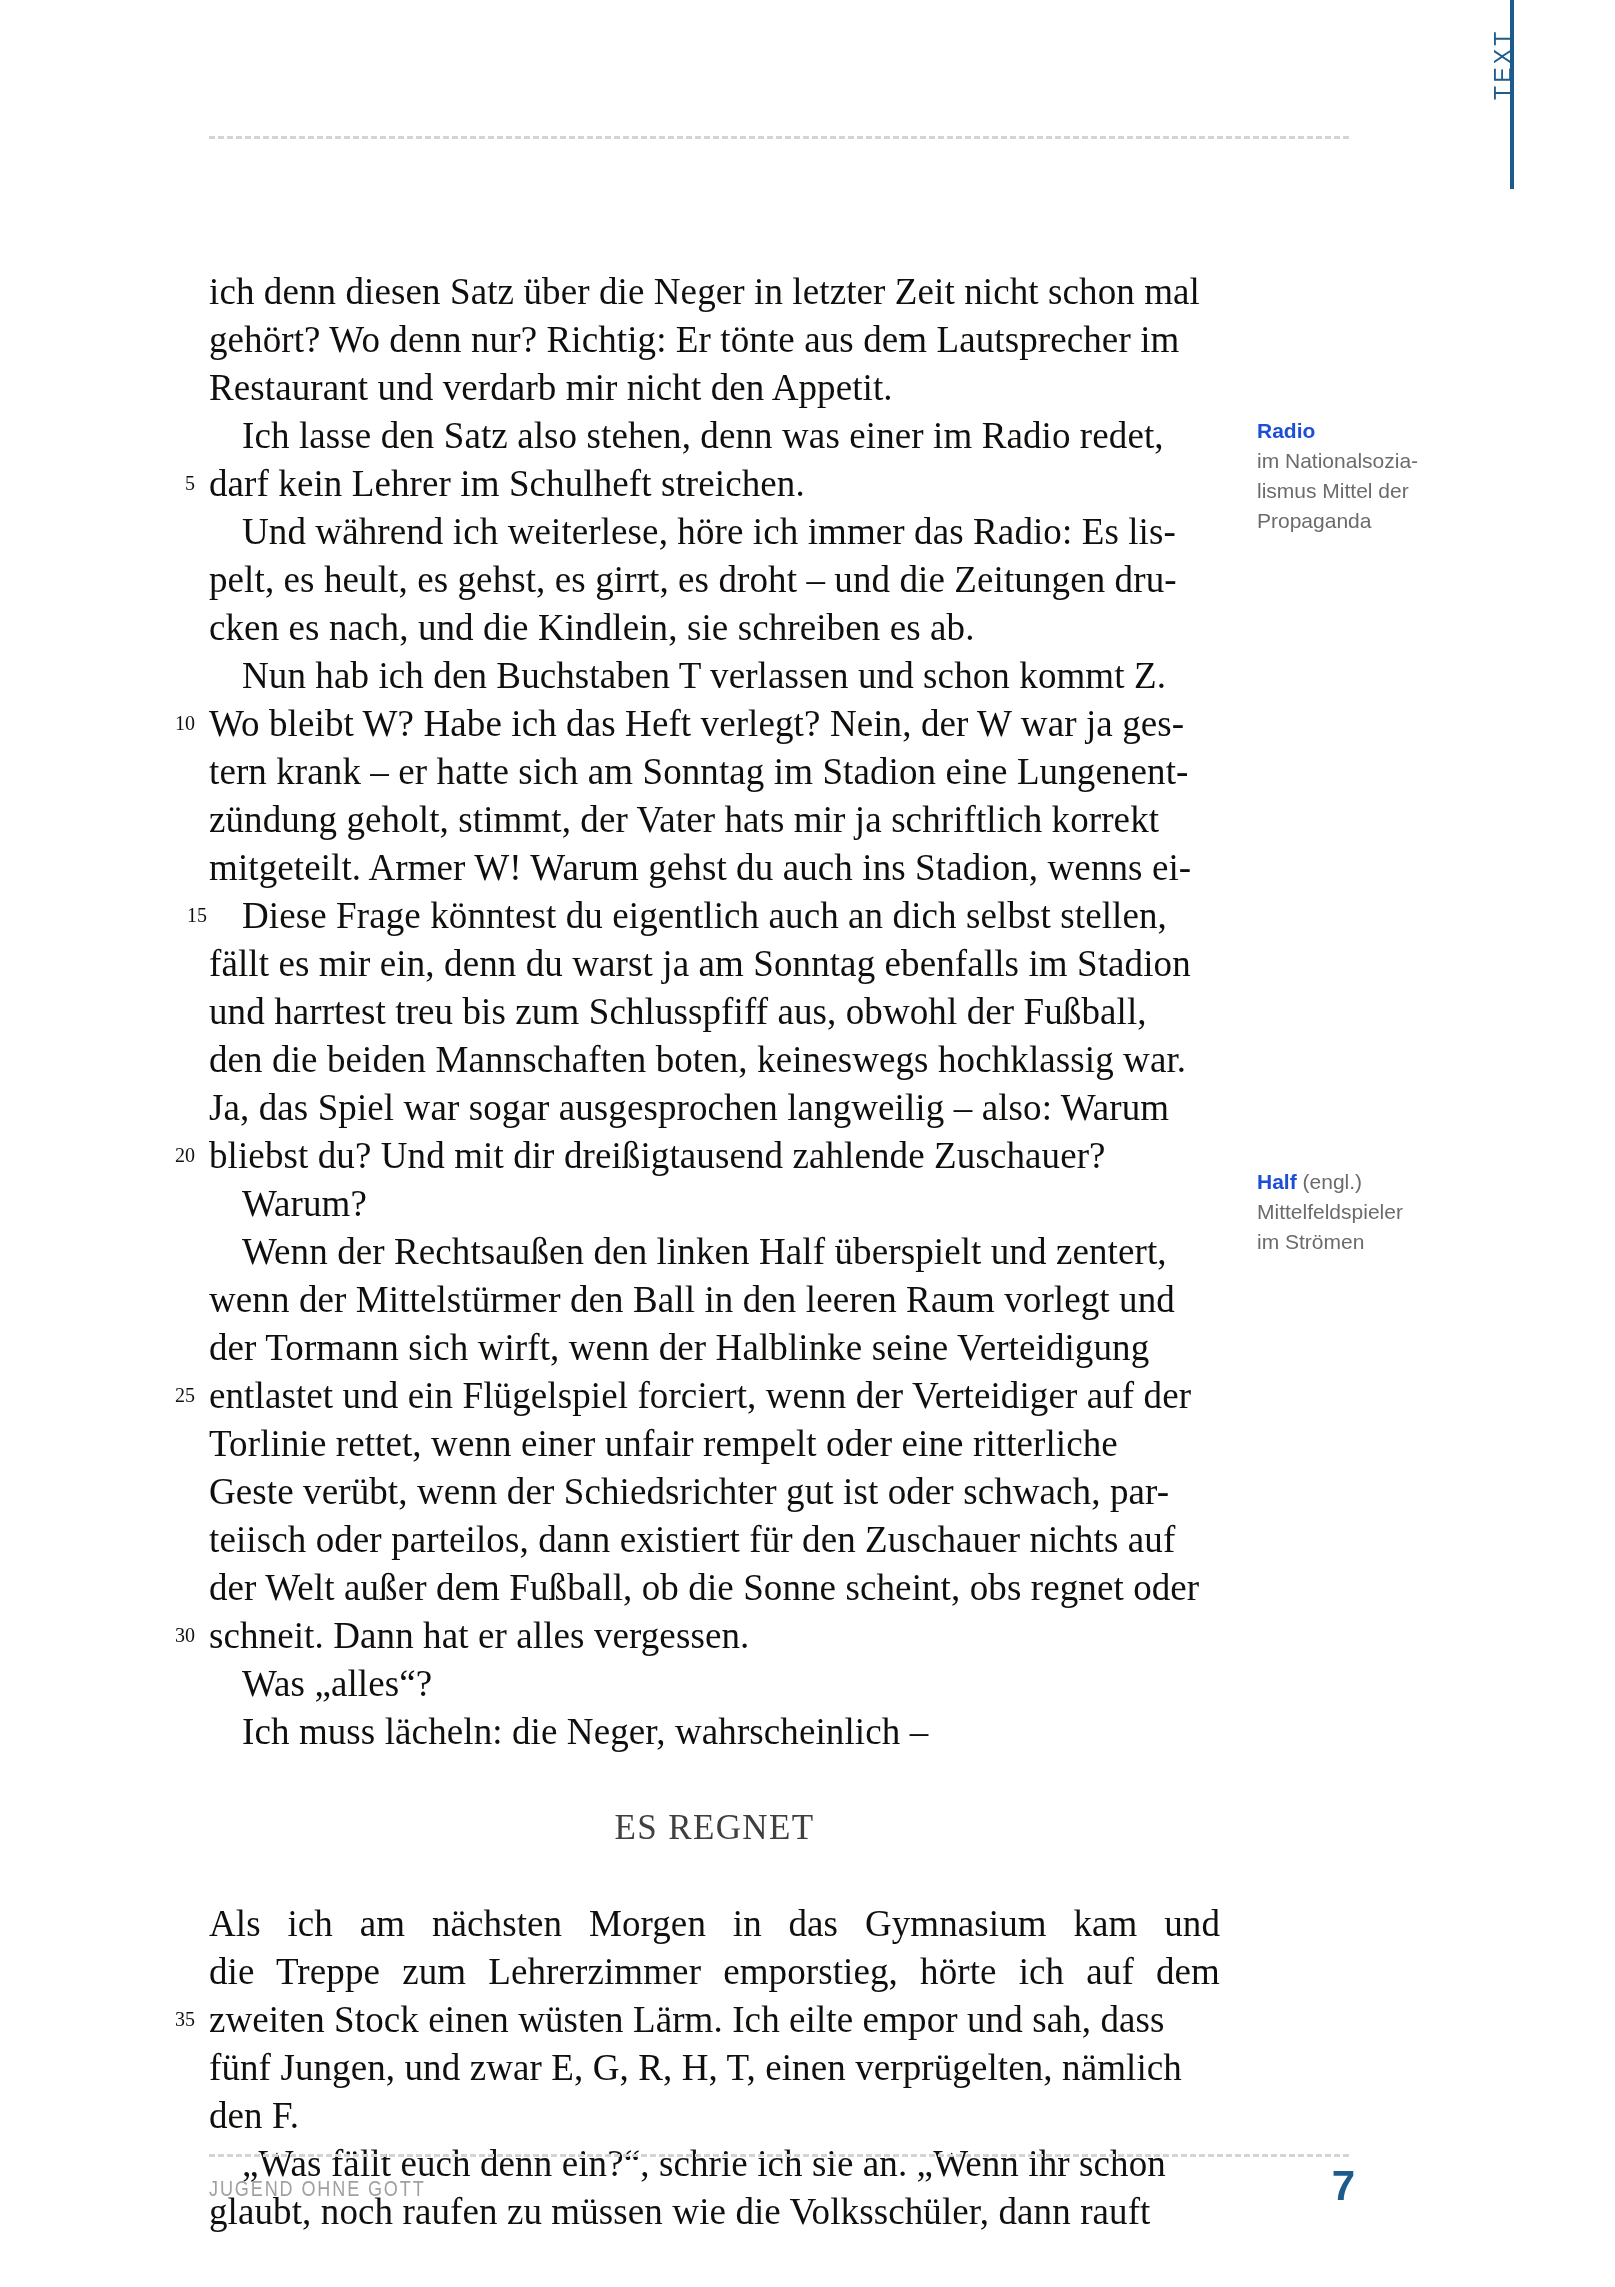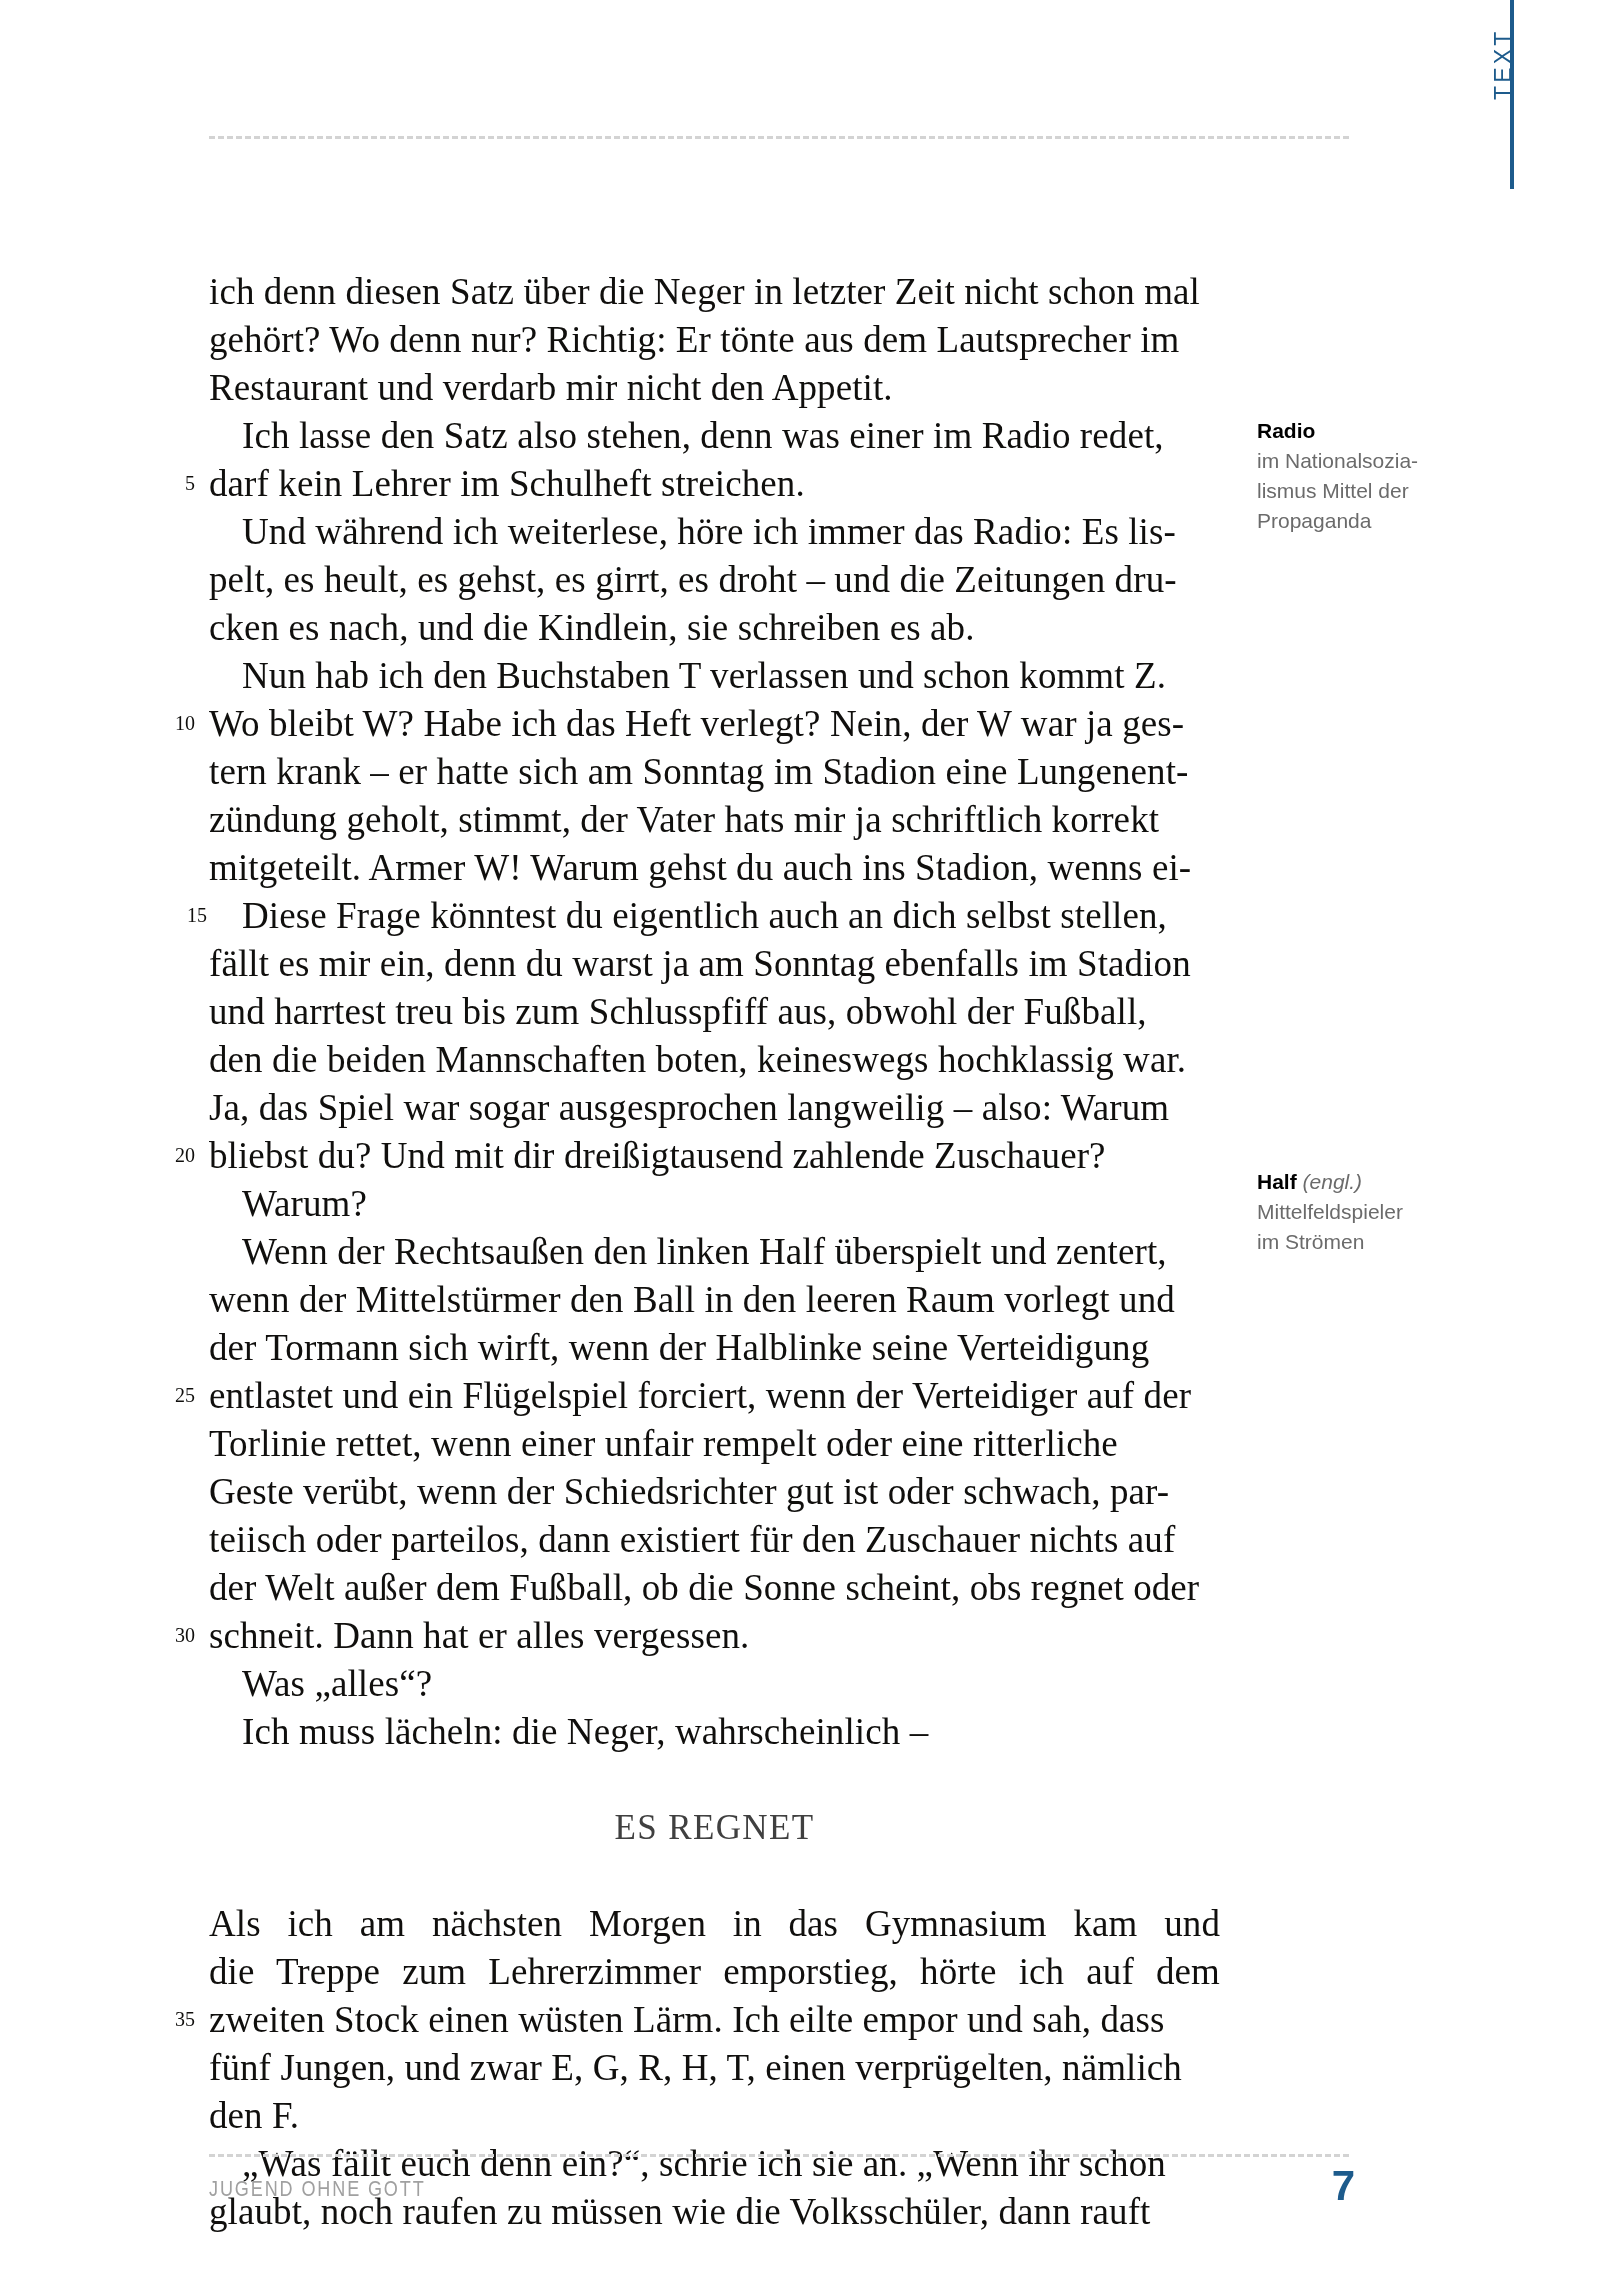--- a/index.html
+++ b/index.html
@@ -95,22 +95,22 @@
 
   
   .margin-note {
     position: absolute;
     width: 249px;
     font-family: "Liberation Sans", sans-serif;
     font-size: 21px;
     line-height: 30px;
     color: #6b6b6b;
   }
-  .margin-note .mn-term { font-weight: bold; color: #000000; }
-  .margin-note .mn-lang { font-style: italic; color: #6b6b6b; }
+  .margin-note .mn-term { font-weight: bold; color: #1d4ed8; }
+  .margin-note .mn-lang { color: #6b6b6b; }
   .margin-note .mn-body { display: block; }
   #note-radio { left: 1257px; top: 416px; }
   #note-half  { left: 1257px; top: 1167px; }
 
   
   .rule-bottom {
     position: absolute;
     left: 209px;
     top: 2154px;
     width: 1140px;

